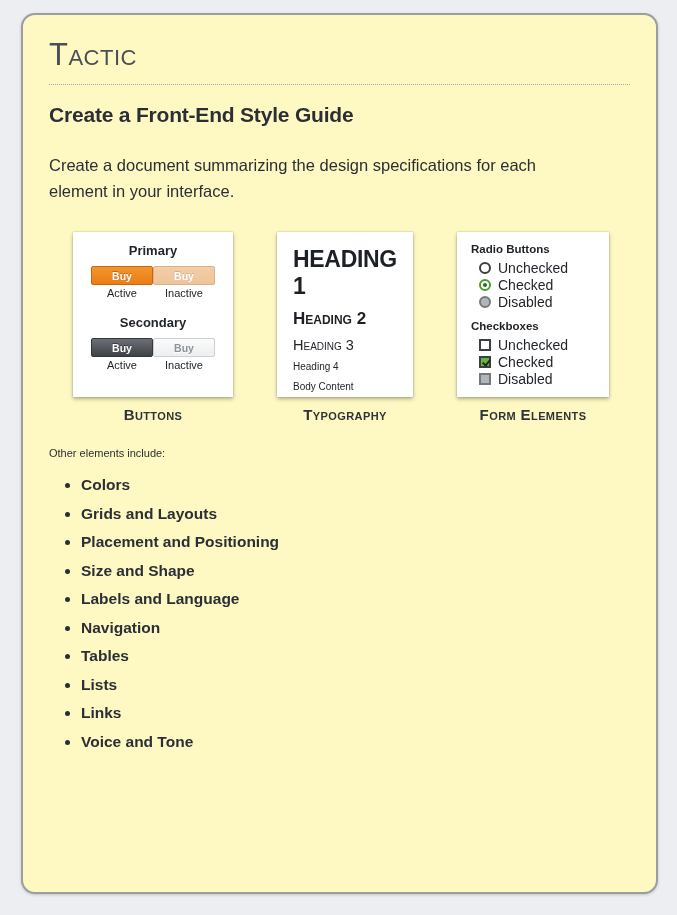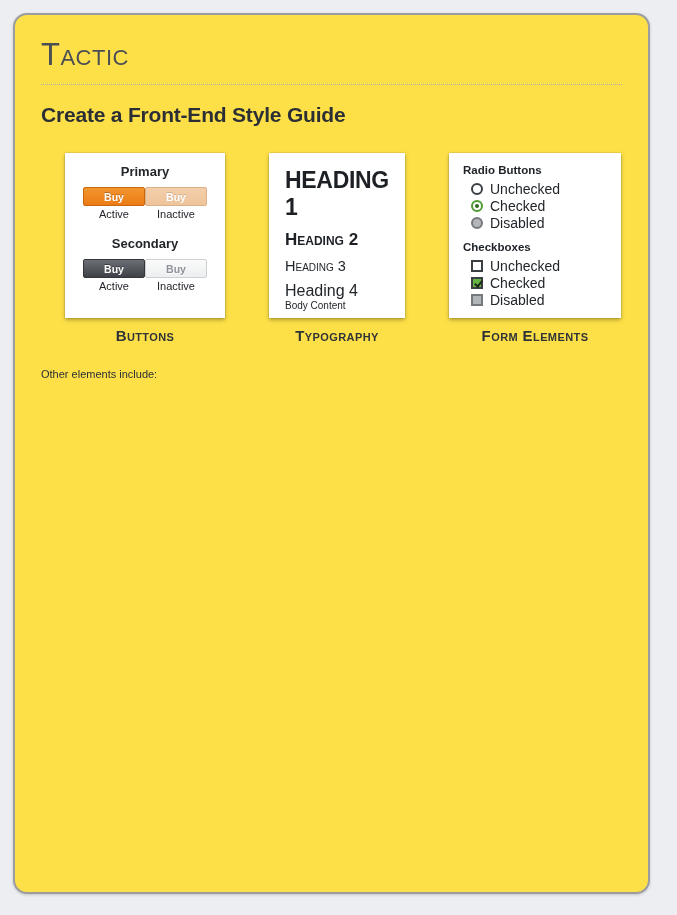--- a/index.html
+++ b/index.html
@@ -9,26 +9,26 @@
   body {
     width: 677px;
     height: 915px;
     background: #eceef1;
     font-family: "Liberation Sans", sans-serif;
     -webkit-font-smoothing: antialiased;
   }
 
   .page-card {
     position: absolute;
-    left: 13px;
+    left: 21px;
     top: 13px;
     width: 637px;
     height: 881px;
     box-sizing: border-box;
-    background: #fde047;
+    background: #fef9c3;
     border: 2px solid #9b9da1;
     border-radius: 14px;
     box-shadow: 0 1px 3px rgba(0,0,0,0.18);
     overflow: hidden;
   }
 
   .inner {
     padding: 24px 26px 0 26px;
   }
 
@@ -172,32 +172,33 @@
     margin-bottom: 8px;
   }
   .type-h3 {
     font-size: 14.5px;
     font-weight: normal;
     font-variant: small-caps;
     color: #22262b;
     margin-bottom: 8px;
   }
   .type-h4 {
-    font-size: 16px;
+    font-size: 10px;
     font-weight: normal;
     color: #22262b;
+    margin-bottom: 9px;
   }
   .type-body {
     font-size: 10px;
     color: #22262b;
   }
 
   
   .card-form {
-    width: 172px;
+    width: 152px;
     height: 165px;
     padding: 11px 0 0 14px;
   }
   .form-group-label {
     font-size: 11.5px;
     font-weight: bold;
     color: #1d2126;
     margin-bottom: 5px;
   }
   .form-row {
@@ -301,20 +302,21 @@
 </head>
 <body>
 
 <div class="page-card">
   <div class="inner">
 
     <div class="tactic-header">Tactic</div>
 
     <div class="page-title">Create a Front-End Style Guide</div>
 
+    <p class="intro">Create a document summarizing the design specifications for each element in your interface.</p>
 
     <div class="cards-row">
 
       <div class="card-col">
         <div class="card card-buttons">
 
           <div class="btn-group-label">Primary</div>
           <div class="btn-row">
             <div class="btn-cell">
               <span class="btn btn-primary-active">Buy</span>
@@ -391,16 +393,28 @@
           </div>
 
         </div>
         <div class="card-caption">Form Elements</div>
       </div>
 
     </div>
 
     <p class="other-lead">Other elements include:</p>
 
+    <ul class="elements-list">
+      <li>Colors</li>
+      <li>Grids and Layouts</li>
+      <li>Placement and Positioning</li>
+      <li>Size and Shape</li>
+      <li>Labels and Language</li>
+      <li>Navigation</li>
+      <li>Tables</li>
+      <li>Lists</li>
+      <li>Links</li>
+      <li>Voice and Tone</li>
+    </ul>
 
 
   </div>
 </div>
 
 </body></html>

